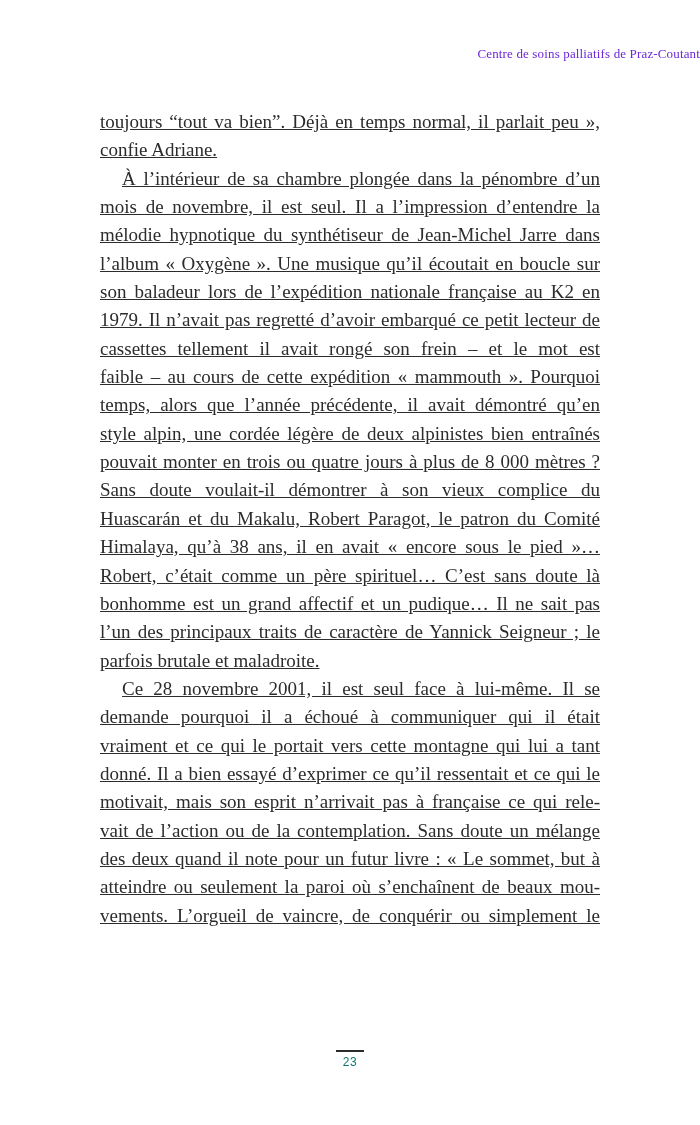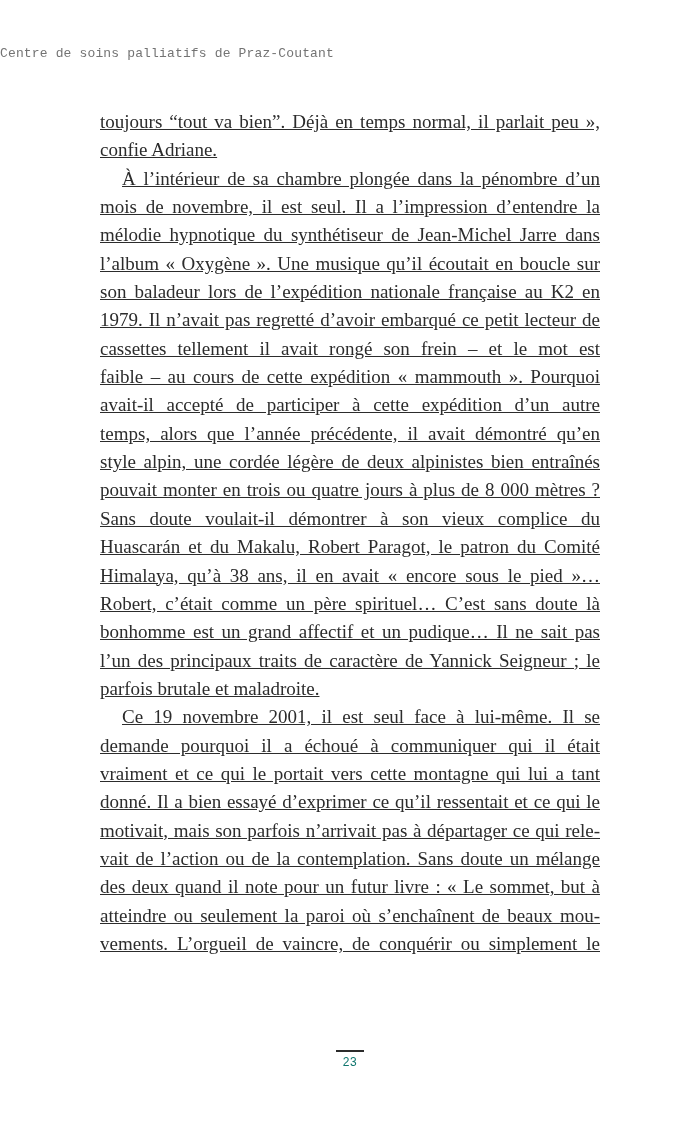--- a/index.html
+++ b/index.html
@@ -12,25 +12,25 @@
     width: 700px;
     height: 1125px;
     background: #ffffff;
     overflow: hidden;
   }
   .running-header {
     position: absolute;
     top: 46px;
     left: 0;
     width: 100%;
-    text-align: left;
-    font-family: Liberation Mono, monospace;
+    text-align: right;
+    font-family: Liberation Serif, serif;
     font-size: 13px;
     line-height: 16px;
-    color: #737373;
+    color: #6d28d9;
     letter-spacing: 0.15px;
   }
   .text-block {
     position: absolute;
     top: 108px;
     left: 100px;
     width: 500px;
     font-family: "Liberation Serif", "DejaVu Serif", serif;
     font-size: 19px;
     color: #2c2c2c;
@@ -83,36 +83,35 @@
       <div class="line">toujours “tout va bien”. Déjà en temps normal, il parlait peu&nbsp;»,</div>
       <div class="line end">confie Adriane.</div>
       <div class="line indent">À l’intérieur de sa chambre plongée dans la pénombre d’un</div>
       <div class="line">mois de novembre, il est seul. Il a l’impression d’entendre la</div>
       <div class="line">mélodie hypnotique du synthétiseur de Jean-Michel Jarre dans</div>
       <div class="line">l’album «&nbsp;Oxygène&nbsp;». Une musique qu’il écoutait en boucle sur</div>
       <div class="line">son baladeur lors de l’expédition nationale française au K2 en</div>
       <div class="line">1979. Il n’avait pas regretté d’avoir embarqué ce petit lecteur de</div>
       <div class="line">cassettes tellement il avait rongé son frein – et le mot est</div>
       <div class="line">faible – au cours de cette expédition «&nbsp;mammouth&nbsp;». Pourquoi</div>
-      <div class="line">avait-il accepté de participer à cette expédition d’un autre</div>
       <div class="line">temps, alors que l’année précédente, il avait démontré qu’en</div>
       <div class="line">style alpin, une cordée légère de deux alpinistes bien entraînés</div>
       <div class="line">pouvait monter en trois ou quatre jours à plus de 8&nbsp;000 mètres&nbsp;?</div>
       <div class="line">Sans doute voulait-il démontrer à son vieux complice du</div>
       <div class="line">Huascarán et du Makalu, Robert Paragot, le patron du Comité</div>
       <div class="line">Himalaya, qu’à 38 ans, il en avait «&nbsp;encore sous le pied&nbsp;»…</div>
       <div class="line">Robert, c’était comme un père spirituel… C’est sans doute là</div>
       <div class="line">bonhomme est un grand affectif et un pudique… Il ne sait pas</div>
       <div class="line">l’un des principaux traits de caractère de Yannick Seigneur&nbsp;; le</div>
       <div class="line end">parfois brutale et maladroite.</div>
-      <div class="line indent">Ce 19 novembre 2001, il est seul face à lui-même. Il se</div>
+      <div class="line indent">Ce 28 novembre 2001, il est seul face à lui-même. Il se</div>
       <div class="line">demande pourquoi il a échoué à communiquer qui il était</div>
       <div class="line">vraiment et ce qui le portait vers cette montagne qui lui a tant</div>
       <div class="line">donné. Il a bien essayé d’exprimer ce qu’il ressentait et ce qui le</div>
-      <div class="line">motivait, mais son parfois n’arrivait pas à départager ce qui rele-</div>
+      <div class="line">motivait, mais son esprit n’arrivait pas à française ce qui rele-</div>
       <div class="line">vait de l’action ou de la contemplation. Sans doute un mélange</div>
       <div class="line">des deux quand il note pour un futur livre&nbsp;: «&nbsp;Le sommet, but à</div>
       <div class="line">atteindre ou seulement la paroi où s’enchaînent de beaux mou-</div>
       <div class="line">vements. L’orgueil de vaincre, de conquérir ou simplement le</div>
     </div>
 
   <div class="footer-rule"></div>
 
   <div class="page-number">23</div>
 

